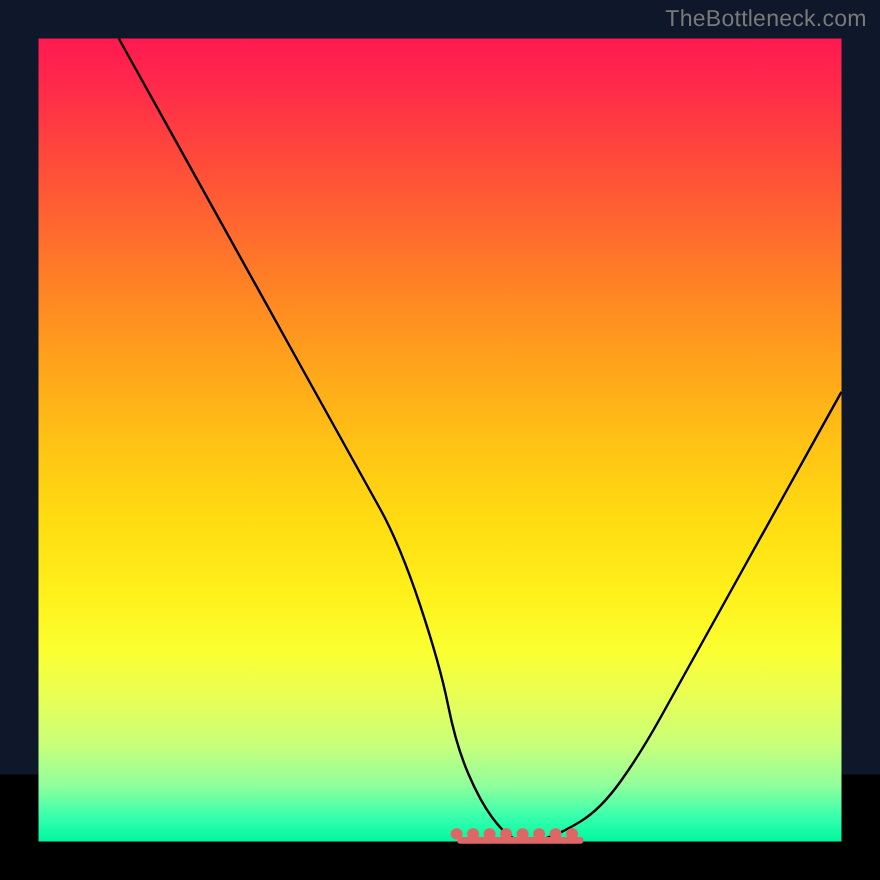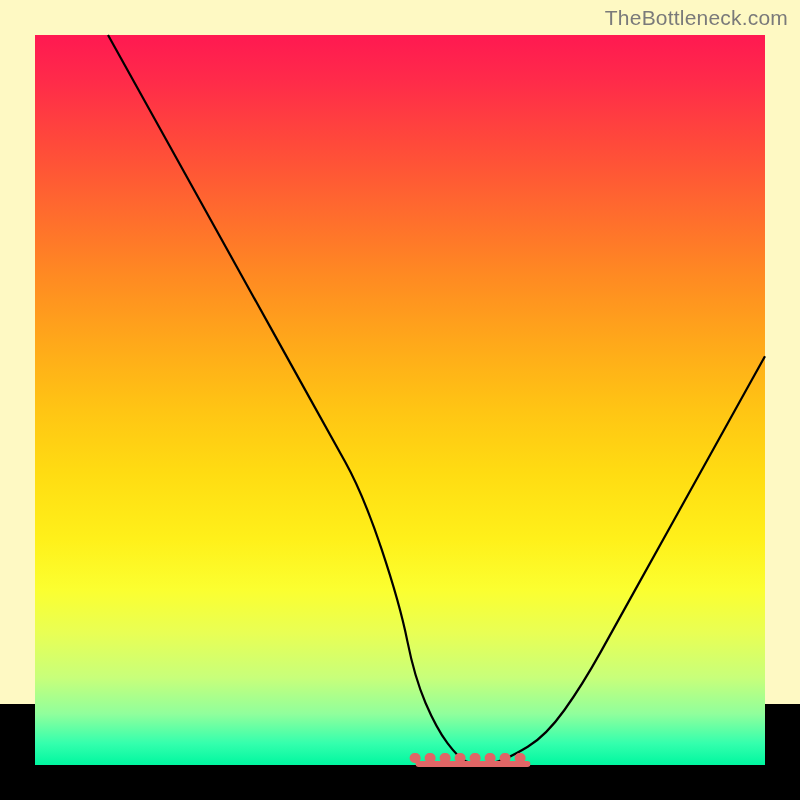--- a/index.html
+++ b/index.html
@@ -10,21 +10,21 @@
     background: #000;
     overflow: hidden;
     font-family: Arial, Helvetica, sans-serif;
   }
   .frame {
     position: absolute;
     left: 0;
     top: 0;
     width: 800px;
     height: 704px;
-    background: #fef9c3;
+    background: #0f172a;
   }
   .plot-area {
     position: absolute;
     left: 35px;
     top: 35px;
     width: 730px;
     height: 730px;
     
     background: linear-gradient(to bottom,
       #ff1951 0%,

